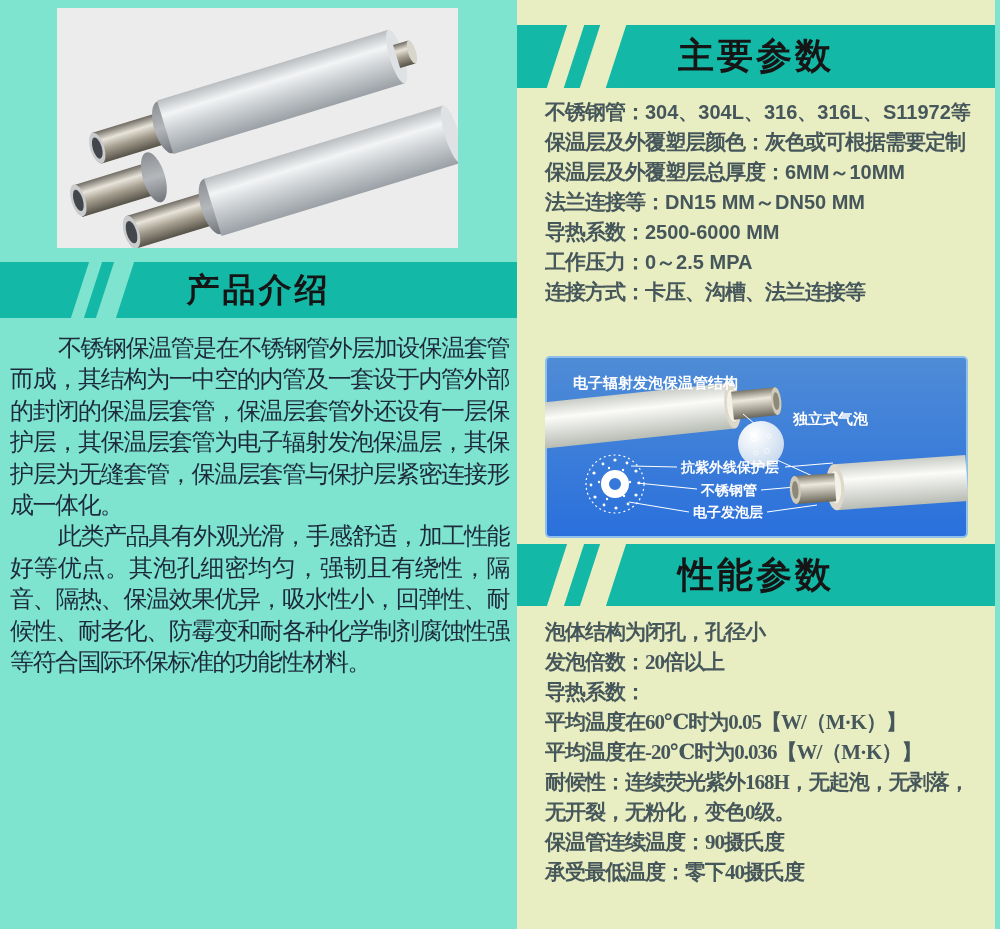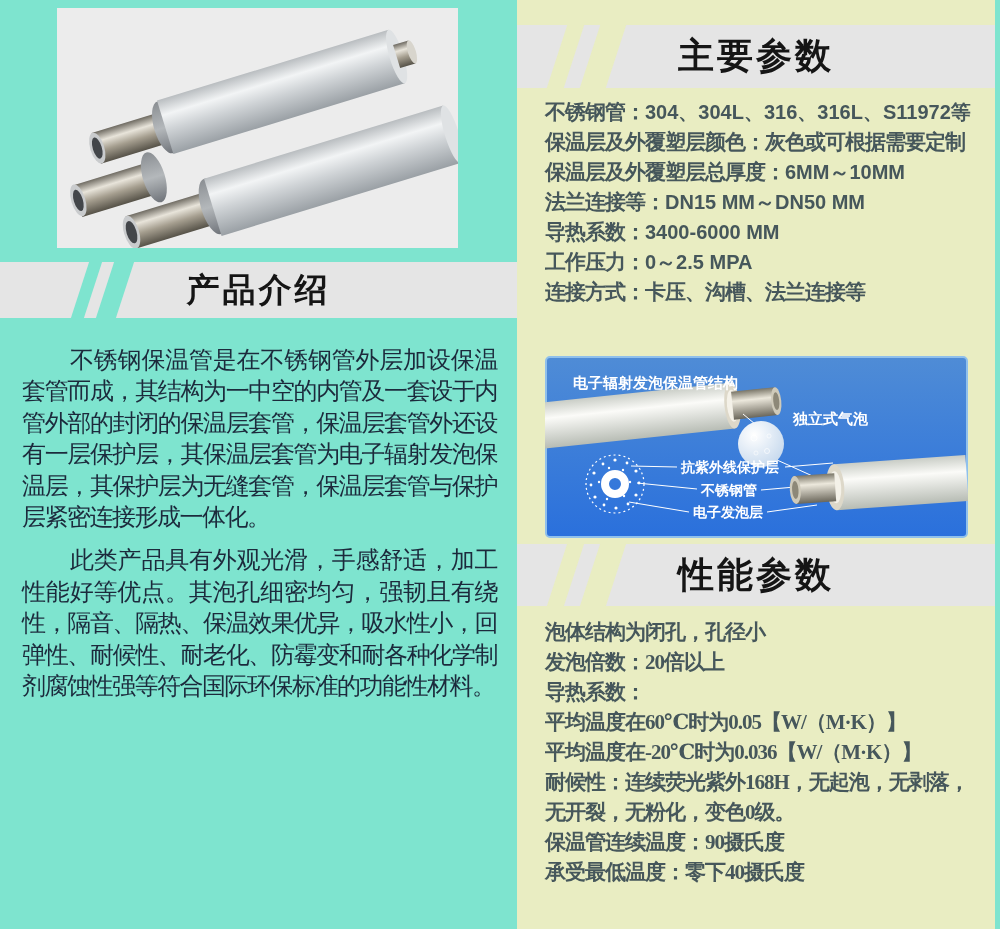--- a/index.html
+++ b/index.html
@@ -8,21 +8,21 @@
     background:#7ee4cf;
     font-family:"Liberation Serif","DejaVu Serif",serif;
   }
   
   .right-panel{
     position:absolute;left:517px;top:0;width:478px;height:929px;
     background:#e9edc2;
   }
   
   .banner{
-    position:absolute;background:#e5e5e5;overflow:hidden;
+    position:absolute;background:#14b8a6;overflow:hidden;
     display:flex;align-items:center;justify-content:center;
   }
   .banner-title{
     font-family:"Liberation Sans","DejaVu Sans",sans-serif;
     font-weight:700;color:#151515;letter-spacing:3px;
   }
   .banner-left{left:0;top:262px;width:517px;height:56px;justify-content:center;}
   .banner-left .banner-title{font-size:33px;}
   .banner-r1{left:0;top:25px;width:478px;height:63px;}
   .banner-r2{left:0;top:544px;width:478px;height:62px;}
@@ -38,21 +38,21 @@
   .photo-frame{
     position:absolute;left:57px;top:8px;width:401px;height:240px;
     background:#ececec;
   }
   
   .intro-text{
     position:absolute;left:10px;top:333px;width:499px;
     font-size:24px;line-height:31.4px;letter-spacing:-1.5px;
     color:#1c2a3c;text-align:justify;
   }
-  .intro-text p{margin:12px;text-indent:2em;}
+  .intro-text p{margin:0;text-indent:2em;}
   
   .param-list{
     position:absolute;left:28px;width:442px;
     font-weight:700;color:#46575b;
     font-size:21px;line-height:30px;letter-spacing:-1px;
   }
   .params-main{top:97px;}
   .params-perf{top:617px;}
   .param-line{white-space:nowrap;}
   .param-line .val{
@@ -134,21 +134,21 @@
     <div class="slash cream s1"></div>
     <div class="slash cream s2"></div>
     <div class="banner-title">主要参数</div>
   </div>
 
   <div class="param-list params-main">
     <div class="param-line"><span>不锈钢管：</span><span class="val">304、304L、316、316L、S11972等</span></div>
     <div class="param-line"><span>保温层及外覆塑层颜色：</span><span>灰色或可根据需要定制</span></div>
     <div class="param-line"><span>保温层及外覆塑层总厚度：</span><span class="val">6MM～10MM</span></div>
     <div class="param-line"><span>法兰连接等：</span><span class="val">DN15 MM～DN50 MM</span></div>
-    <div class="param-line"><span>导热系数：</span><span class="val">3400-6000 MM</span></div>
+    <div class="param-line"><span>导热系数：</span><span class="val">2500-6000 MM</span></div>
     <div class="param-line"><span>工作压力：</span><span class="val">0～2.5 MPA</span></div>
     <div class="param-line"><span>连接方式：</span><span>卡压、沟槽、法兰连接等</span></div>
   </div>
 
   <svg class="diagram" width="423" height="182" viewBox="0 0 423 182">
     <defs>
       <linearGradient id="dgBg" x1="0" y1="0" x2="0" y2="1">
         <stop offset="0" stop-color="#4f8cd6"></stop>
           <stop offset="1" stop-color="#2a70dc"></stop>
       </linearGradient>

